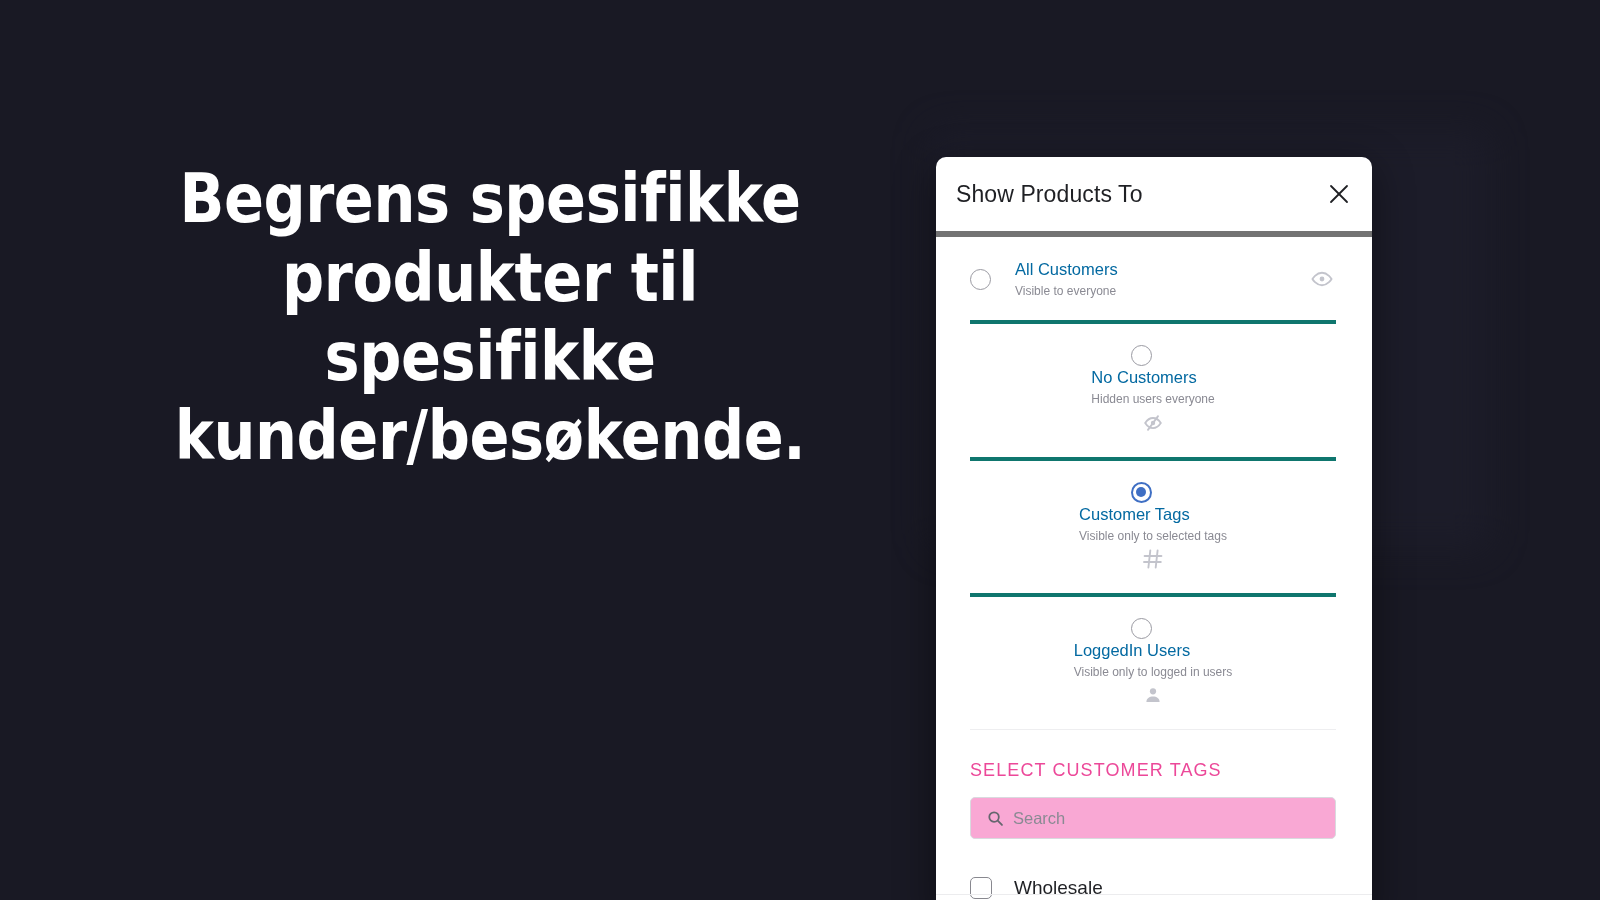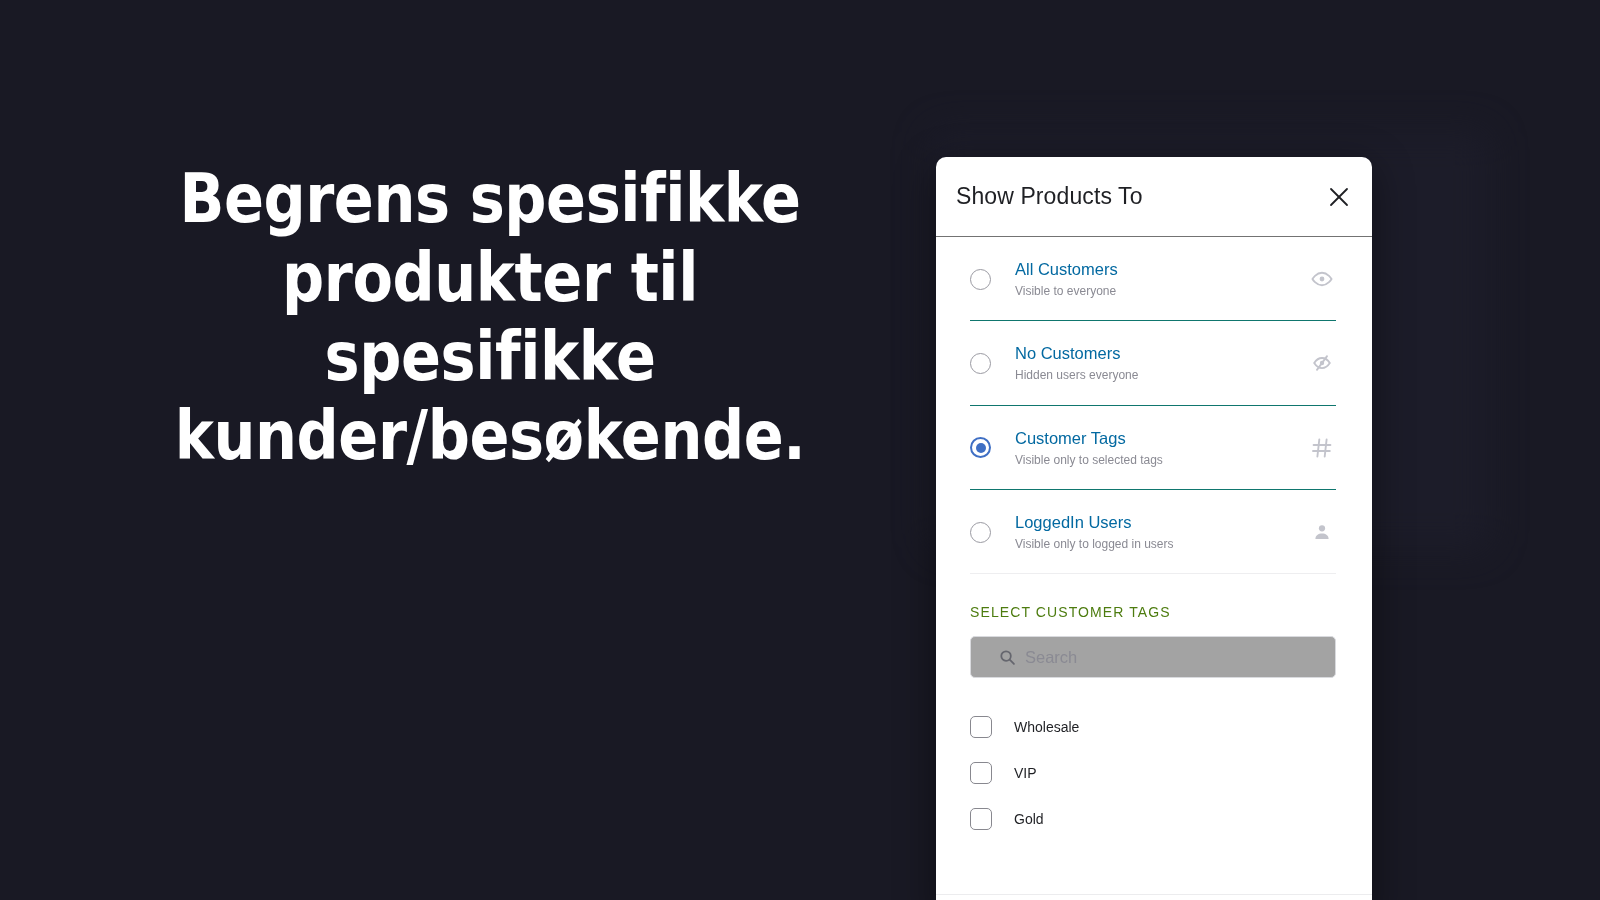--- a/index.html
+++ b/index.html
@@ -59,21 +59,21 @@
     box-shadow: 0 10px 40px rgba(0,0,0,.45);
     overflow: hidden;
   }
 
   .modal-header {
     height: 80px;
     padding: 0 22px 0 20px;
     display: flex;
     align-items: center;
     justify-content: space-between;
-    border-bottom: 1px solid #737373;
+    border-bottom: 6px solid #737373;
   }
 
   .modal-title {
     font-size: 23px;
     color: #1f2024;
     font-weight: 400;
     letter-spacing: .1px;
   }
 
   .close-btn {
@@ -90,21 +90,21 @@
   
   .option-list { padding: 0 36px 0 34px; }
 
   .option {
     display: flex;
     align-items: center;
     padding: 21px 0 20px 0;
     cursor: pointer;
     position: relative;
   }
-  .option + .option { border-top: 1px solid #0f766e; }
+  .option + .option { border-top: 4px solid #0f766e; flex-direction: column; }
   .option:last-child { border-bottom: 1px solid #eeeef0; }
 
   .radio {
     width: 21px; height: 21px;
     border-radius: 50%;
     border: 1.7px solid #9a9aa2;
     flex: 0 0 auto;
     margin-right: 24px;
     background: #fff;
     position: relative;
@@ -142,35 +142,35 @@
     align-items: center;
     justify-content: center;
     width: 28px; height: 28px;
   }
   .option-icon svg { display: block; }
 
   
   .tags-section { padding: 30px 36px 0 34px; }
 
   .section-label {
-    font-size: 14px;
+    font-size: 18px;
     letter-spacing: 1.1px;
-    color: #4d7c0f;
+    color: #ec4899;
     font-weight: 400;
     margin-bottom: 16px;
   }
 
   .search-box {
     display: flex;
     align-items: center;
     height: 42px;
     border: 1px solid #d9dade;
     border-radius: 5px;
-    padding: 0 28px;
-    background: #a3a3a3;
+    padding: 0 16px;
+    background: #f9a8d4;
   }
   .search-icon { color: #65666e; display:flex; margin-right: 9px; }
   .search-icon svg { display: block; }
   .search-box input {
     border: none;
     outline: none;
     font-size: 16.5px;
     color: #2a2b31;
     font-family: "Liberation Sans", sans-serif;
     flex: 1 1 auto;
@@ -188,21 +188,21 @@
   }
   .checkbox {
     width: 22px; height: 22px;
     border: 1.8px solid #88888f;
     border-radius: 5px;
     background: #fff;
     flex: 0 0 auto;
     margin-right: 22px;
   }
   .tag-label {
-    font-size: 14px;
+    font-size: 19px;
     color: #1f2024;
   }
 
   .modal-footer-divider {
     position: absolute;
     left: 0; right: 0;
     bottom: 22px;
     height: 1px;
     background: #ececee;
   }

